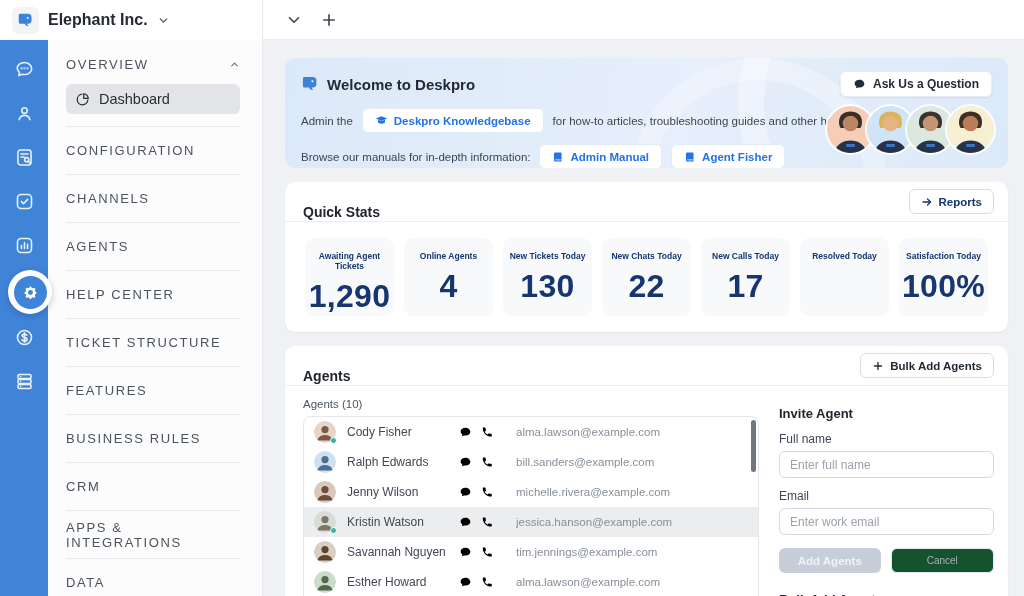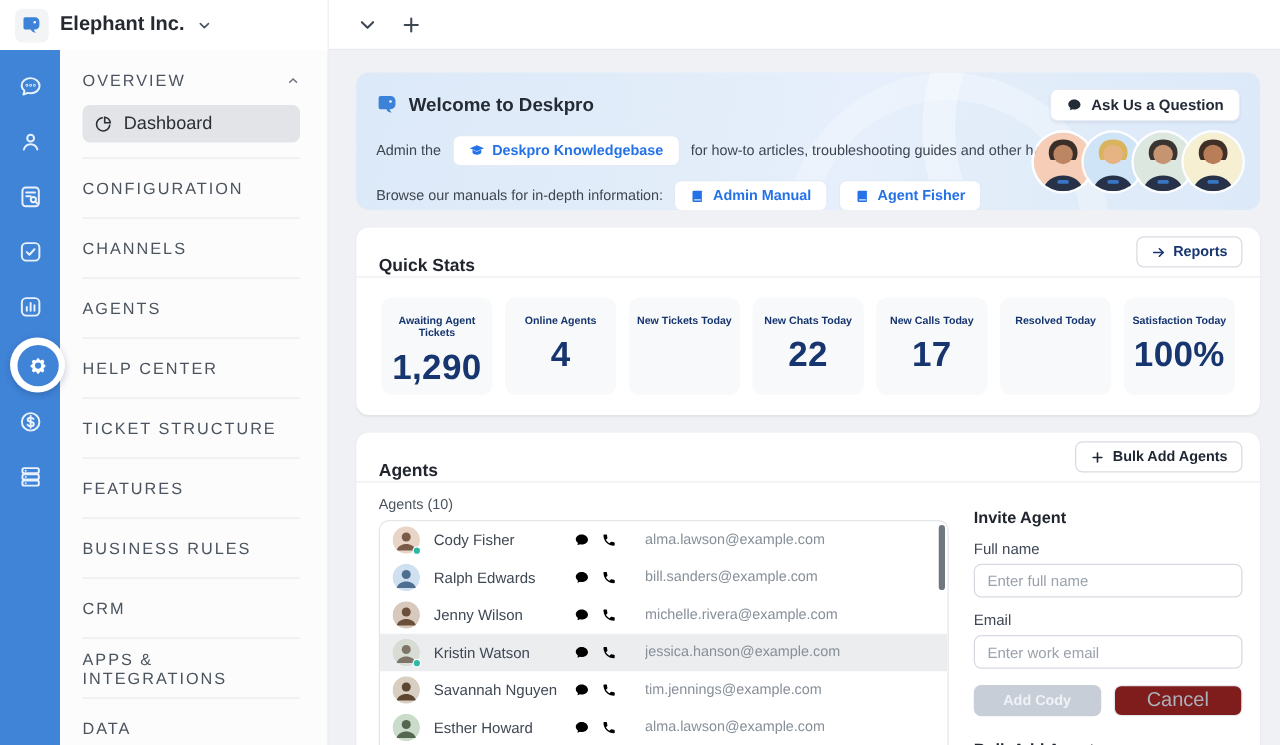--- a/index.html
+++ b/index.html
@@ -78,21 +78,21 @@
   .ghost-btn { display:flex; align-items:center; gap:6px; background:#fff; border:1px solid #D8DCE2;
     border-radius:6px; height:25px; padding:0 11px; font-size:11.5px; font-weight:700;
     color:#17356F; cursor:pointer; }
   .ghost-btn.dark { color:#1F2633; }
 
   
   .stats-row { display:flex; gap:10px; padding:16px 20px; }
   .stat { flex:1; background:#F7F9FB; border-radius:9px; height:78px; text-align:center;
     padding-top:13px; }
   .stat-label { font-size:8.5px; font-weight:700; color:#17356F; }
-  .stat-value { font-size:28px; font-weight:800; color:#17356F; margin-top:7px; letter-spacing:.3px; }
+  .stat-value { font-size:32px; font-weight:800; color:#17356F; margin-top:7px; letter-spacing:.3px; }
 
   
   .agents-card { display:flex; flex-direction:column; }
   .agents-body { display:flex; gap:20px; padding:12px 14px 0 18px; }
   .agents-left { flex:1; min-width:0; }
   .list-label { font-size:11.5px; color:#4A5560; margin-bottom:6px; }
   .agent-list { border:1px solid #E4E6EA; border-radius:8px; background:#fff;
     position:relative; height:260px; overflow:hidden; }
   .agent-row { height:30px; display:flex; align-items:center; padding:0 10px; cursor:pointer; }
   .agent-row.selected { background:#ECEDEF; }
@@ -117,22 +117,22 @@
   .panel-title { font-size:13px; font-weight:700; color:#21262E; }
   .field-label { font-size:12px; color:#3E4754; margin:11px 0 5px; }
   .text-input { width:100%; height:27px; border:1px solid #D6DAE0; border-radius:6px;
     padding:0 10px; font-size:12px; color:#333; background:#fff;
     font-family:"Liberation Sans", sans-serif; }
   .text-input::placeholder { color:#9AA2AC; }
   .btn-row { display:flex; gap:10px; margin-top:13px; }
   .add-btn { flex:1; height:25px; background:#C8CED7; color:#EFF2F6; border:none;
     border-radius:6px; font-size:11.5px; font-weight:700; cursor:pointer;
     font-family:"Liberation Sans", sans-serif; }
-  .cancel-btn { flex:1; height:25px; background:#7f1d1d; color:#AAB1BA;
-    border:1px solid #E5E8EC; border-radius:6px; font-size:16px; cursor:pointer;
+  .cancel-btn { flex:1; height:25px; background:#14532d; color:#AAB1BA;
+    border:1px solid #E5E8EC; border-radius:6px; font-size:10px; cursor:pointer;
     font-family:"Liberation Sans", sans-serif; }
   .bulk-title { margin-top:19px; font-size:13px; font-weight:700; color:#21262E; }
 
   .icon { display:inline-flex; color:inherit; }
   .icon svg { display:block; }
 </style>
 </head>
 <body>
 
 <div class="app">
@@ -416,20 +416,21 @@
             <div class="stat">
               <div class="stat-label">Awaiting Agent Tickets</div>
                  <div class="stat-value">1,290</div>
             </div>
             <div class="stat">
               <div class="stat-label">Online Agents</div>
                  <div class="stat-value">4</div>
             </div>
             <div class="stat">
               <div class="stat-label">New Tickets Today</div>
+                 <div class="stat-value">130</div>
             </div>
             <div class="stat">
               <div class="stat-label">New Chats Today</div>
                  <div class="stat-value">22</div>
             </div>
             <div class="stat">
               <div class="stat-label">New Calls Today</div>
                  <div class="stat-value">17</div>
             </div>
             <div class="stat">
@@ -605,21 +606,21 @@
                 </div>
               </div>
           </div>
           <div class="invite-panel">
             <div class="panel-title">Invite Agent</div>
             <div class="field-label">Full name</div>
             <input class="text-input" type="text" placeholder="Enter full name" style="">
             <div class="field-label">Email</div>
             <input class="text-input" type="text" placeholder="Enter work email" style="">
             <div class="btn-row">
-              <button class="add-btn">Add Cody</button>
+              <button class="add-btn">Add Agents</button>
               <button class="cancel-btn">Cancel</button>
             </div>
             <div class="bulk-title">Bulk Add Agents</div>
             
           </div>
         </div>
       </section>
 
     </div>
   </main>

